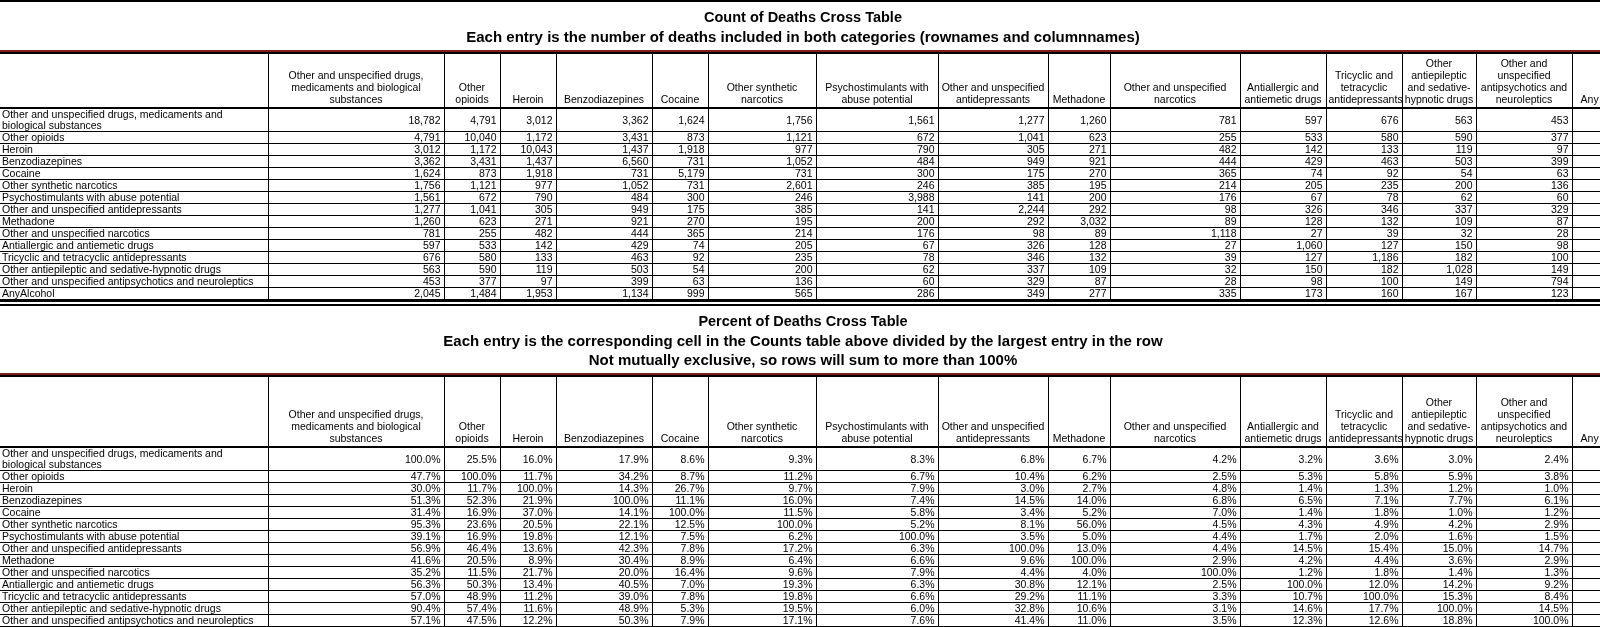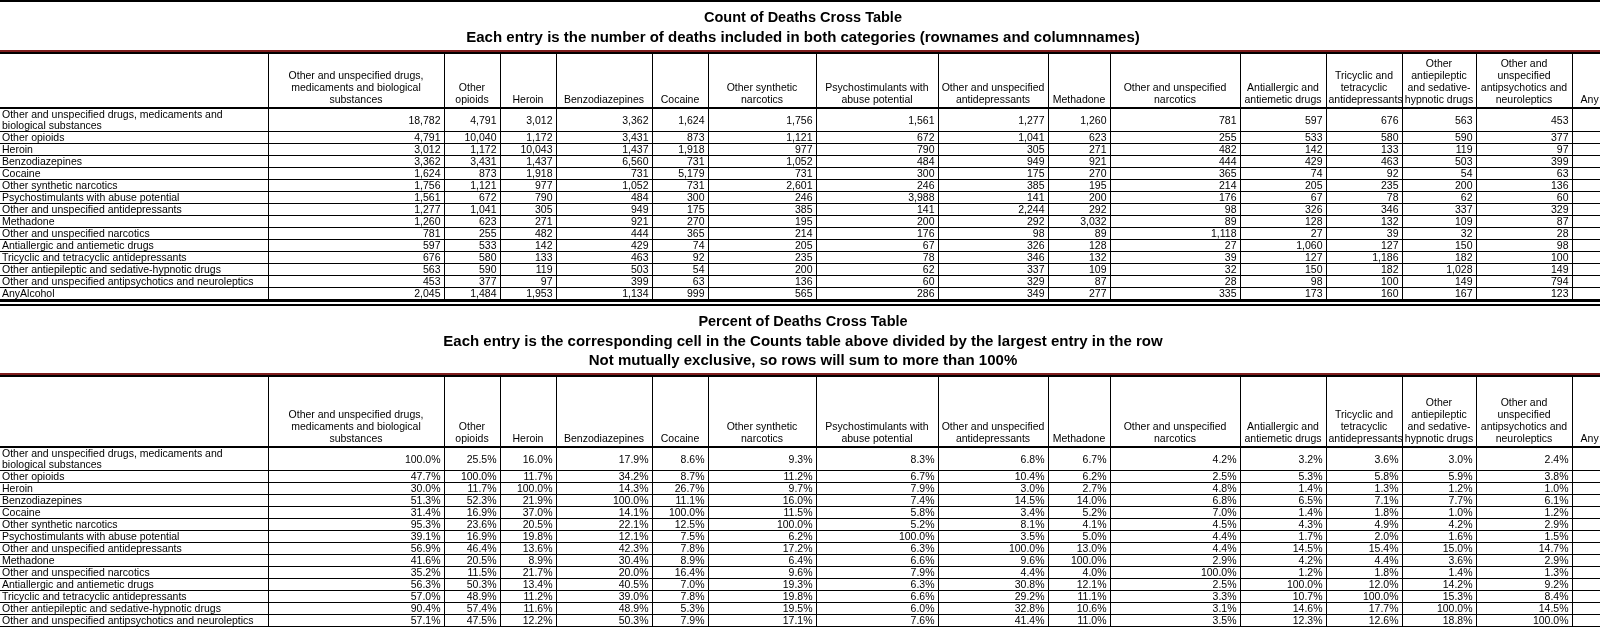--- a/index.html
+++ b/index.html
@@ -504,21 +504,21 @@
           <tr>
             <td class="rowhead">Other synthetic narcotics</td>
             <td class="num">95.3%</td>
             <td class="num">23.6%</td>
             <td class="num">20.5%</td>
             <td class="num">22.1%</td>
             <td class="num">12.5%</td>
             <td class="num">100.0%</td>
             <td class="num">5.2%</td>
             <td class="num">8.1%</td>
-            <td class="num">4.1%</td>
+            <td class="num">56.0%</td>
             <td class="num">4.5%</td>
             <td class="num">4.3%</td>
             <td class="num">4.9%</td>
             <td class="num">4.2%</td>
             <td class="num">2.9%</td>
             <td class="num">11.9%</td>
           </tr>
           <tr>
             <td class="rowhead">Psychostimulants with abuse potential</td>
             <td class="num">39.1%</td>

